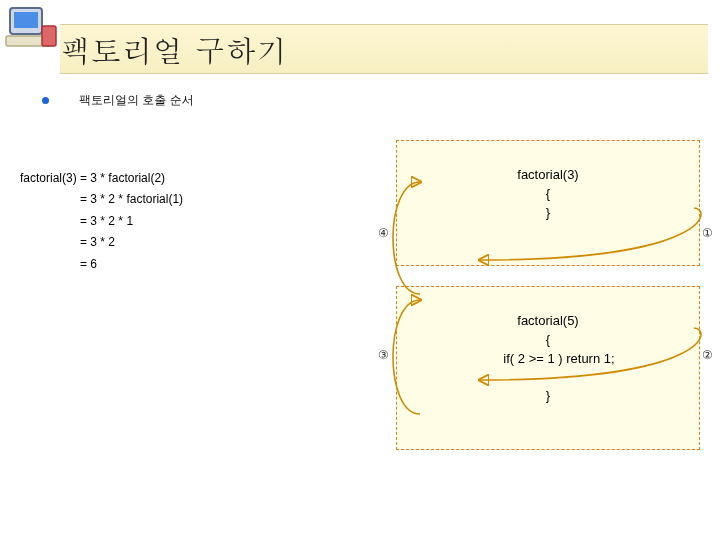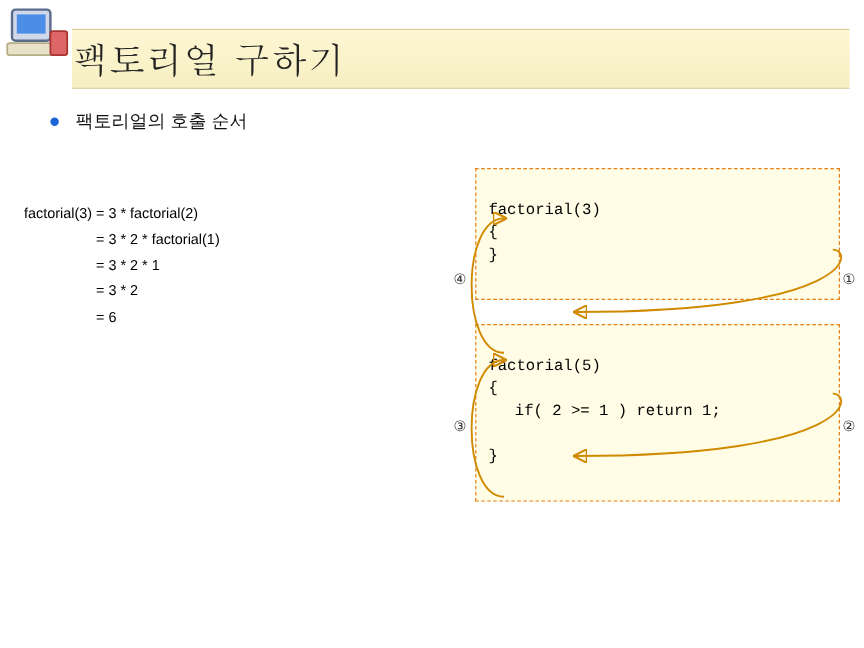--- a/index.html
+++ b/index.html
@@ -26,48 +26,49 @@
   .title-bar span{
     font-size:30px;
     letter-spacing:1px;
     font-weight:400;
     color:#222;
     font-family:"Batang","Malgun Gothic",serif;
   }
   
   .subtitle{
     position:absolute;left:42px;top:92px;
-    font-size:15px;color:#111;
-    display:flex;align-items:center;gap:14px;
+    font-size:12px;color:#111;
+    display:flex;align-items:center;gap:30px;
   }
   .bullet{
     width:7px;height:7px;border-radius:50%;background:#1a66d6;
     display:inline-block;flex:0 0 auto;
   }
   
   .expansion{
     position:absolute;left:20px;top:146px;
     font-size:12px;line-height:1.8;
     white-space:pre;
     font-family:Arial,"Malgun Gothic",sans-serif;
   }
   
   .boxes{
     position:absolute;left:396px;top:140px;width:304px;
   }
   .codebox{
     border:1.5px dashed #e67f1a;
     background:#fffde6;
-    padding:6px 10px 8px 10px;
+    padding:6px 10px 24px 10px;
     font-size:13px;
     line-height:1.45;
-    font-family:Liberation Mono, monospace;
+    font-family:Liberation Sans, sans-serif;
     white-space:pre;
     margin-bottom:20px;
     position:relative;
+    text-align:center;
   }
   .codebox .indent{padding-left:22px;display:block}
   
   .marker{
     position:absolute;
     font-size:12px;color:#333;
     font-family:Arial,sans-serif;
   }
   
   svg.arrows{

